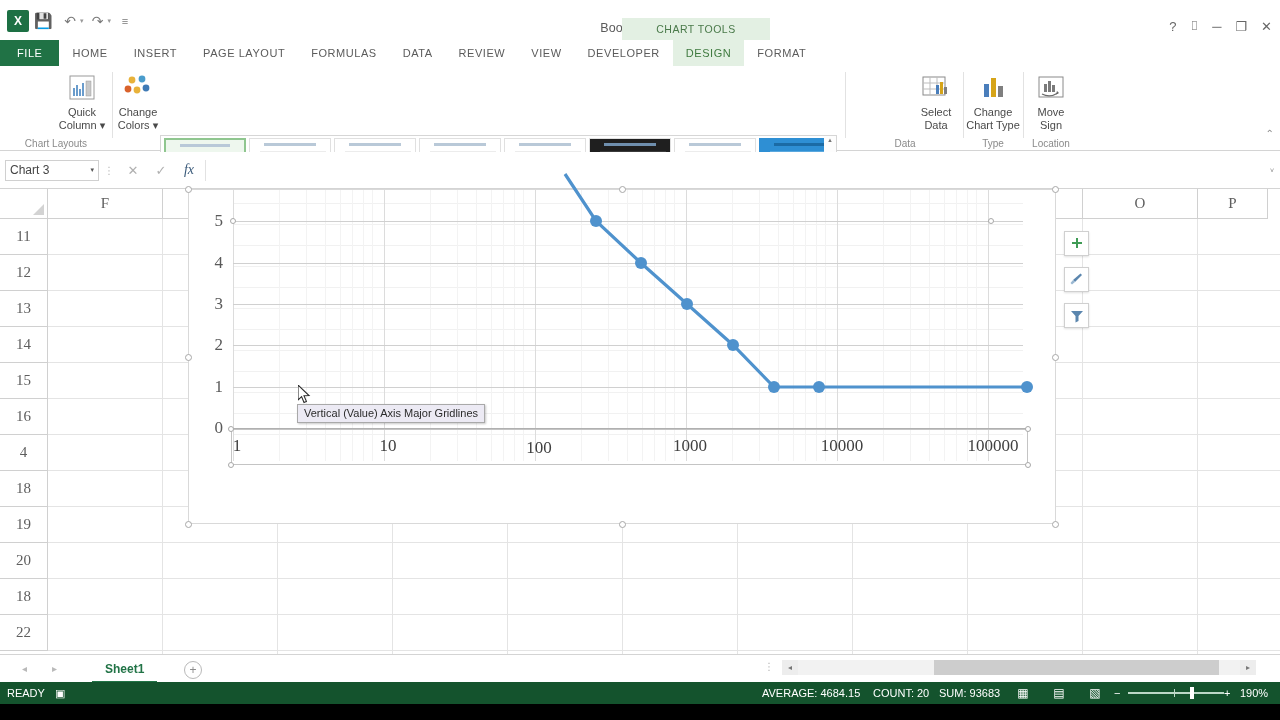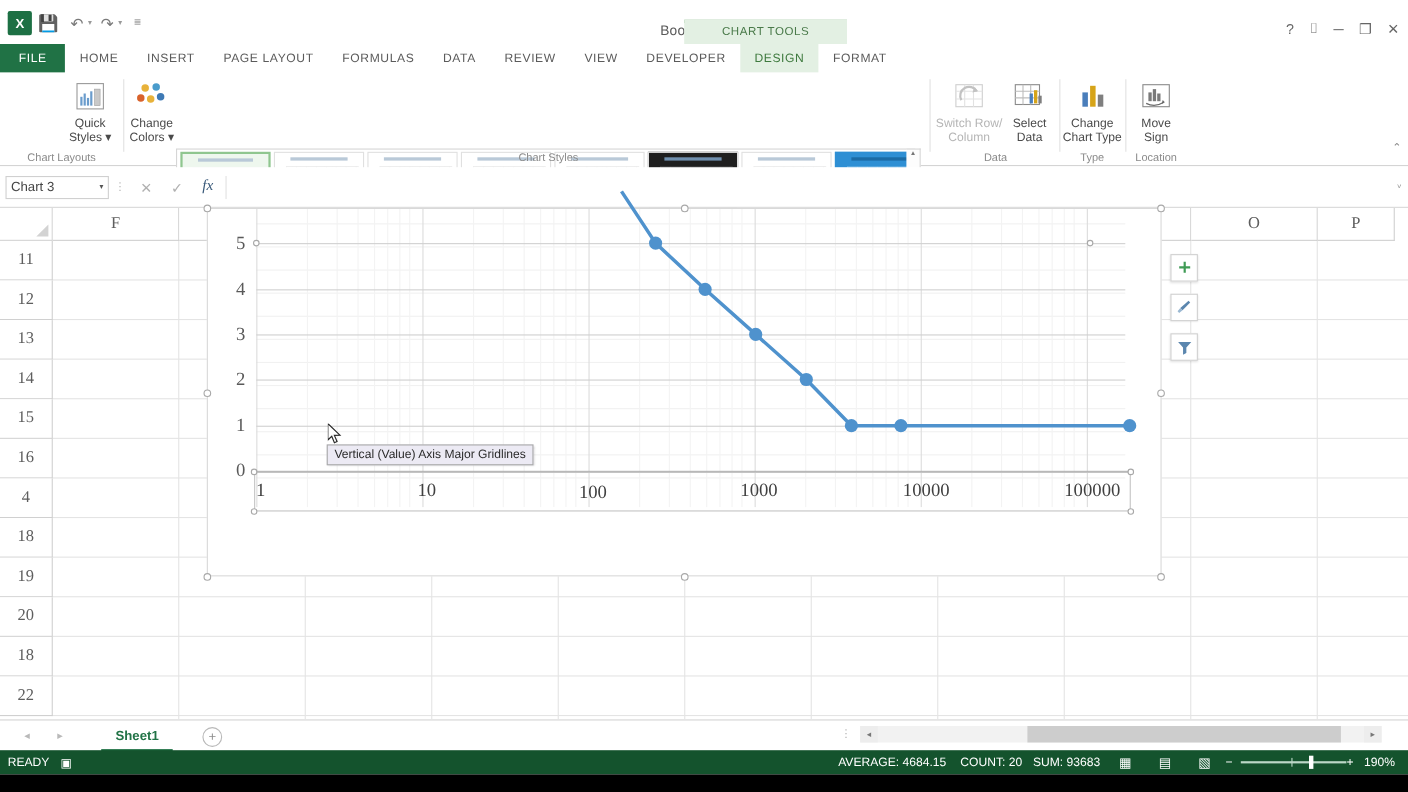--- a/index.html
+++ b/index.html
@@ -331,21 +331,21 @@
       <svg width="30" height="28" viewBox="0 0 30 28">
         <rect x="3" y="2" width="24" height="23" fill="#fff" stroke="#9a9a9a"></rect>
         <rect x="6" y="14" width="2" height="8" fill="#6a9ccc"></rect>
         <rect x="9" y="11" width="2" height="11" fill="#6a9ccc"></rect>
         <rect x="12" y="15" width="2" height="7" fill="#6a9ccc"></rect>
         <rect x="15" y="9" width="2" height="13" fill="#6a9ccc"></rect>
         <rect x="19" y="7" width="5" height="15" fill="#c9c9c9" stroke="#9a9a9a" stroke-width=".5"></rect>
       </svg>
     </div>
     <div class="lbl">Quick</div>
-    <div class="lbl">Styles ▾</div>
+    <div class="lbl">Column ▾</div>
   </div>
 
   <div class="grp-sep" style="left:112px"></div>
   <div class="grp-label" style="left:0px;width:112px">Chart Layouts</div>
 
   <div class="bigbtn" style="left:110px;width:56px">
     <div class="ico">
       <svg width="34" height="28" viewBox="0 0 34 28">
         <circle cx="11" cy="6" r="3.4" fill="#e8b23a"></circle>
         <circle cx="21" cy="5" r="3.4" fill="#4a9ccc"></circle>
@@ -406,35 +406,22 @@
         <div class="plot"></div>
         <div class="ln"></div>
         <div class="base"></div>
     </div>
   </div>
   <div class="gal-scroll">
     <div>▲</div>
     <div>▼</div>
     <div>▃</div>
   </div>
-  <div class="grp-label" style="left:160px;width:677px">Chart Styles</div>
   <div class="grp-sep" style="left:845px"></div>
 
-  <div class="bigbtn dim" style="left:848px;width:66px">
-    <div class="ico">
-      <svg width="32" height="28" viewBox="0 0 32 28">
-        <rect x="4" y="3" width="24" height="20" fill="#fff" stroke="#cfcfcf"></rect>
-        <path d="M4 9 H28 M4 16 H28 M12 3 V23 M20 3 V23" stroke="#e2e2e2" fill="none"></path>
-        <path d="M9 17 A8 8 0 0 1 23 9" stroke="#c2c2c2" stroke-width="2" fill="none"></path>
-        <path d="M21 5 l3 4 -5 1 z" fill="#c2c2c2"></path>
-      </svg>
-    </div>
-    <div class="lbl">Switch Row/</div>
-    <div class="lbl">Column</div>
-  </div>
 
   <div class="bigbtn" style="left:910px;width:52px">
     <div class="ico">
       <svg width="32" height="28" viewBox="0 0 32 28">
         <rect x="3" y="3" width="22" height="18" fill="#fff" stroke="#8a8a8a"></rect>
         <path d="M3 9 H25 M3 15 H25 M10 3 V21 M17 3 V21" stroke="#bdbdbd" fill="none"></path>
         <rect x="16" y="11" width="3" height="9" fill="#4a7ebb"></rect>
         <rect x="20" y="8" width="3" height="12" fill="#d6a419"></rect>
         <rect x="24" y="13" width="3" height="7" fill="#7f7f7f"></rect>
       </svg>

